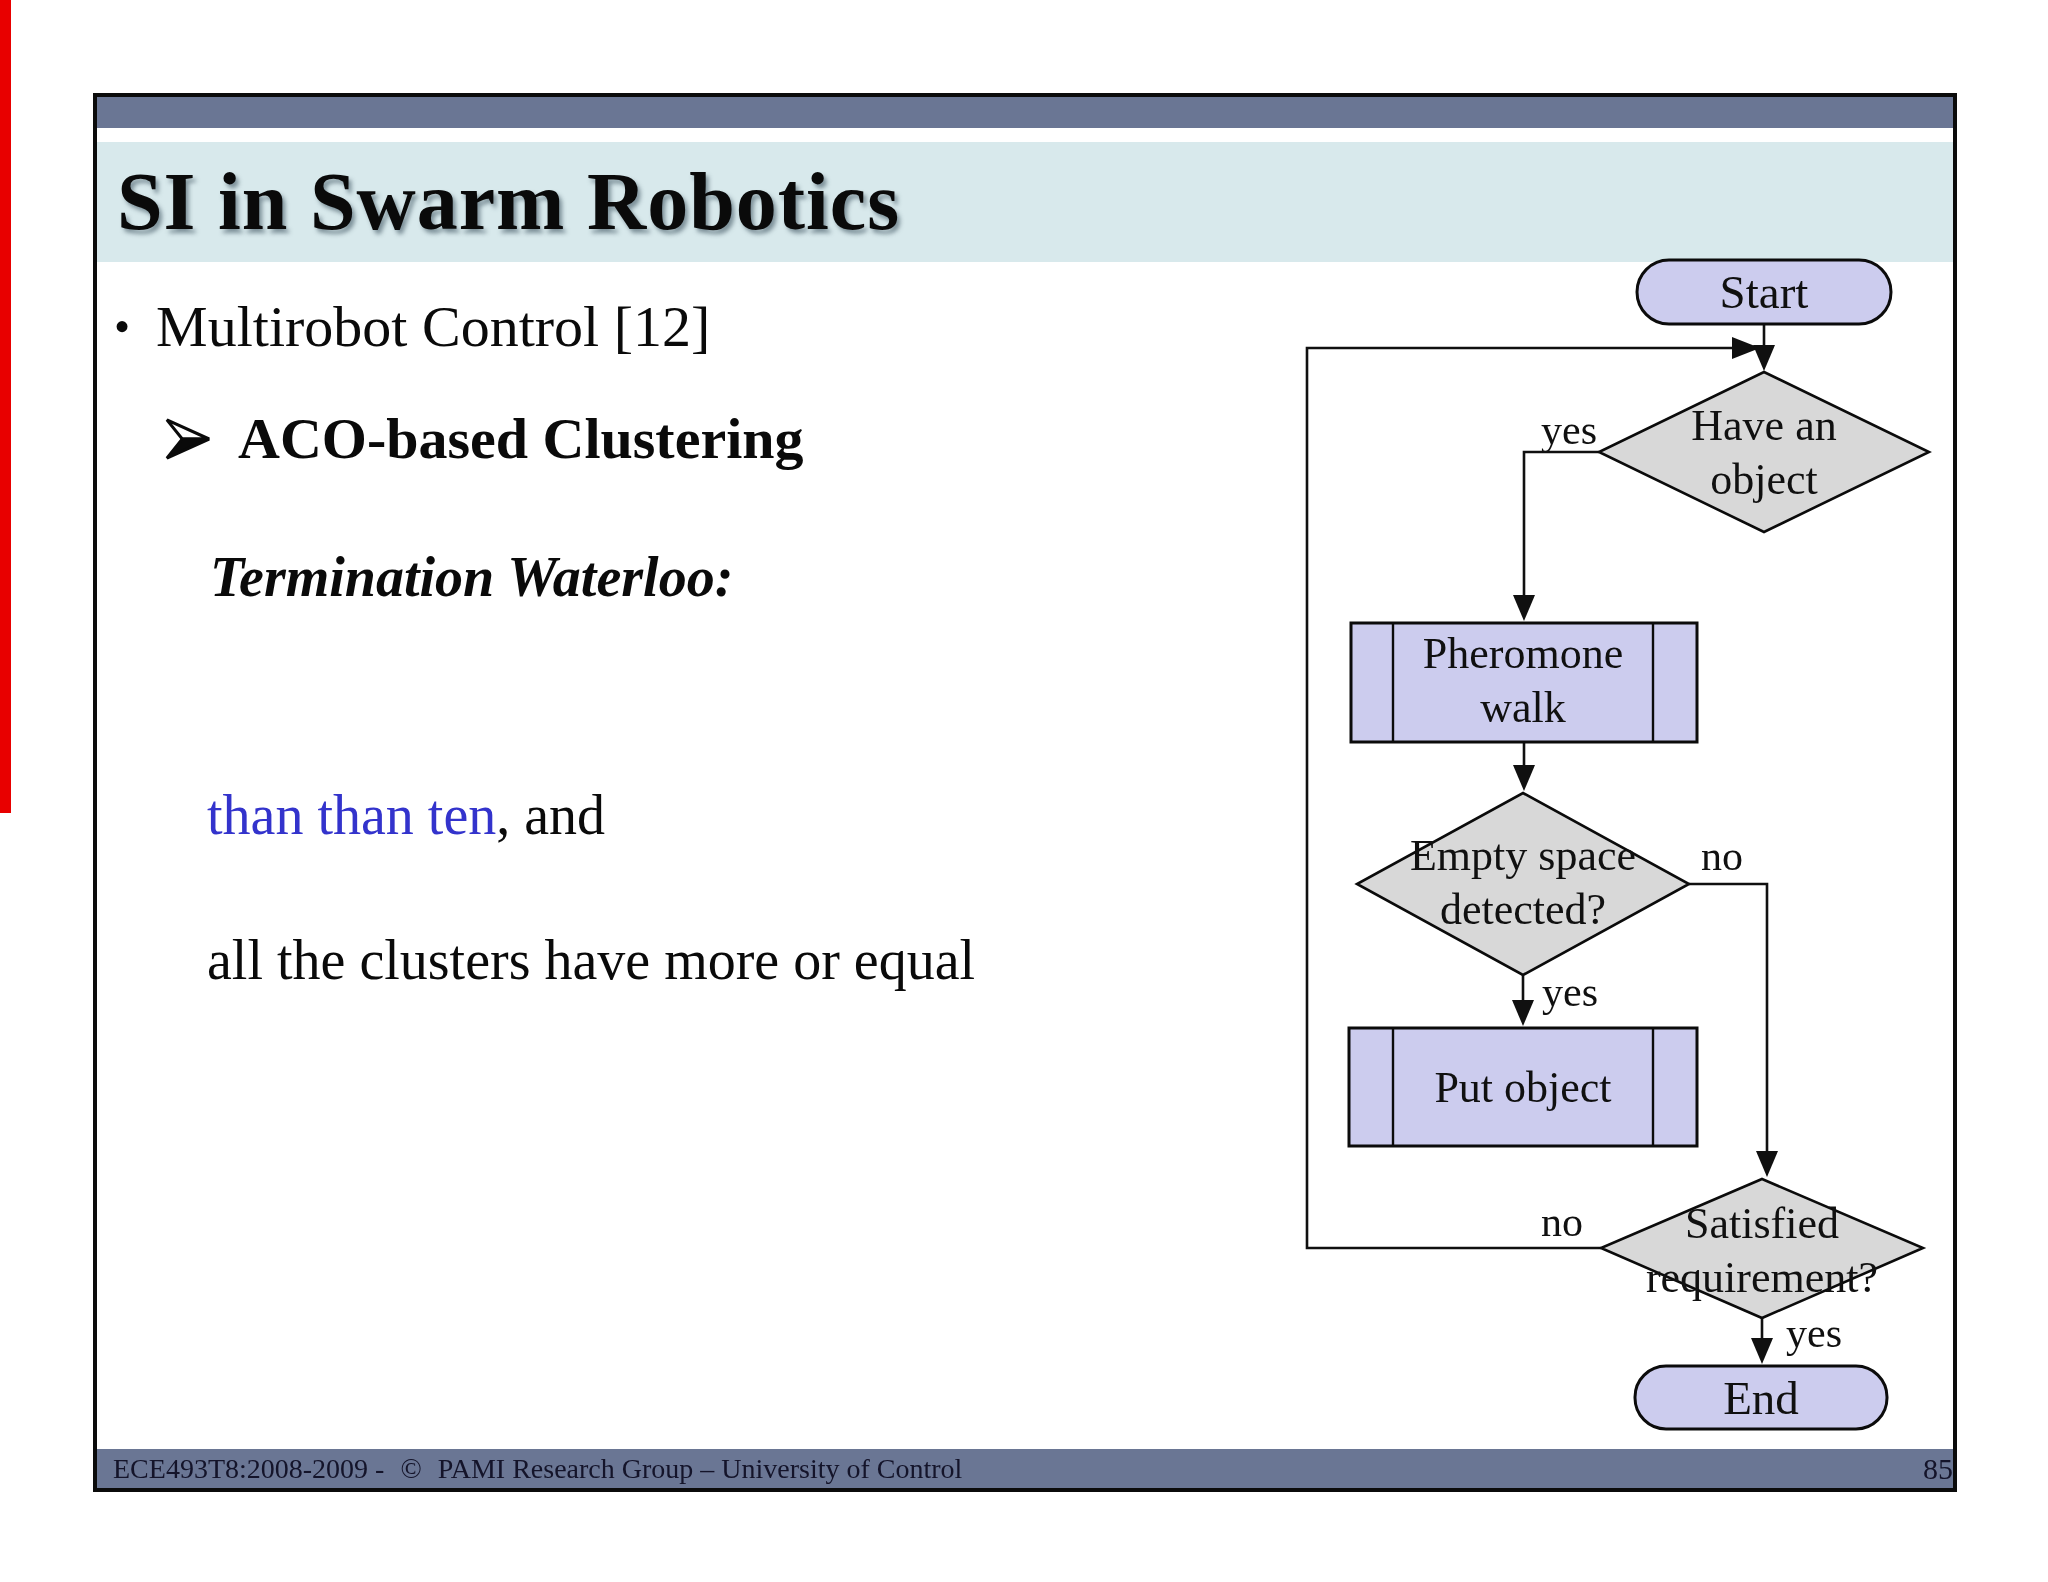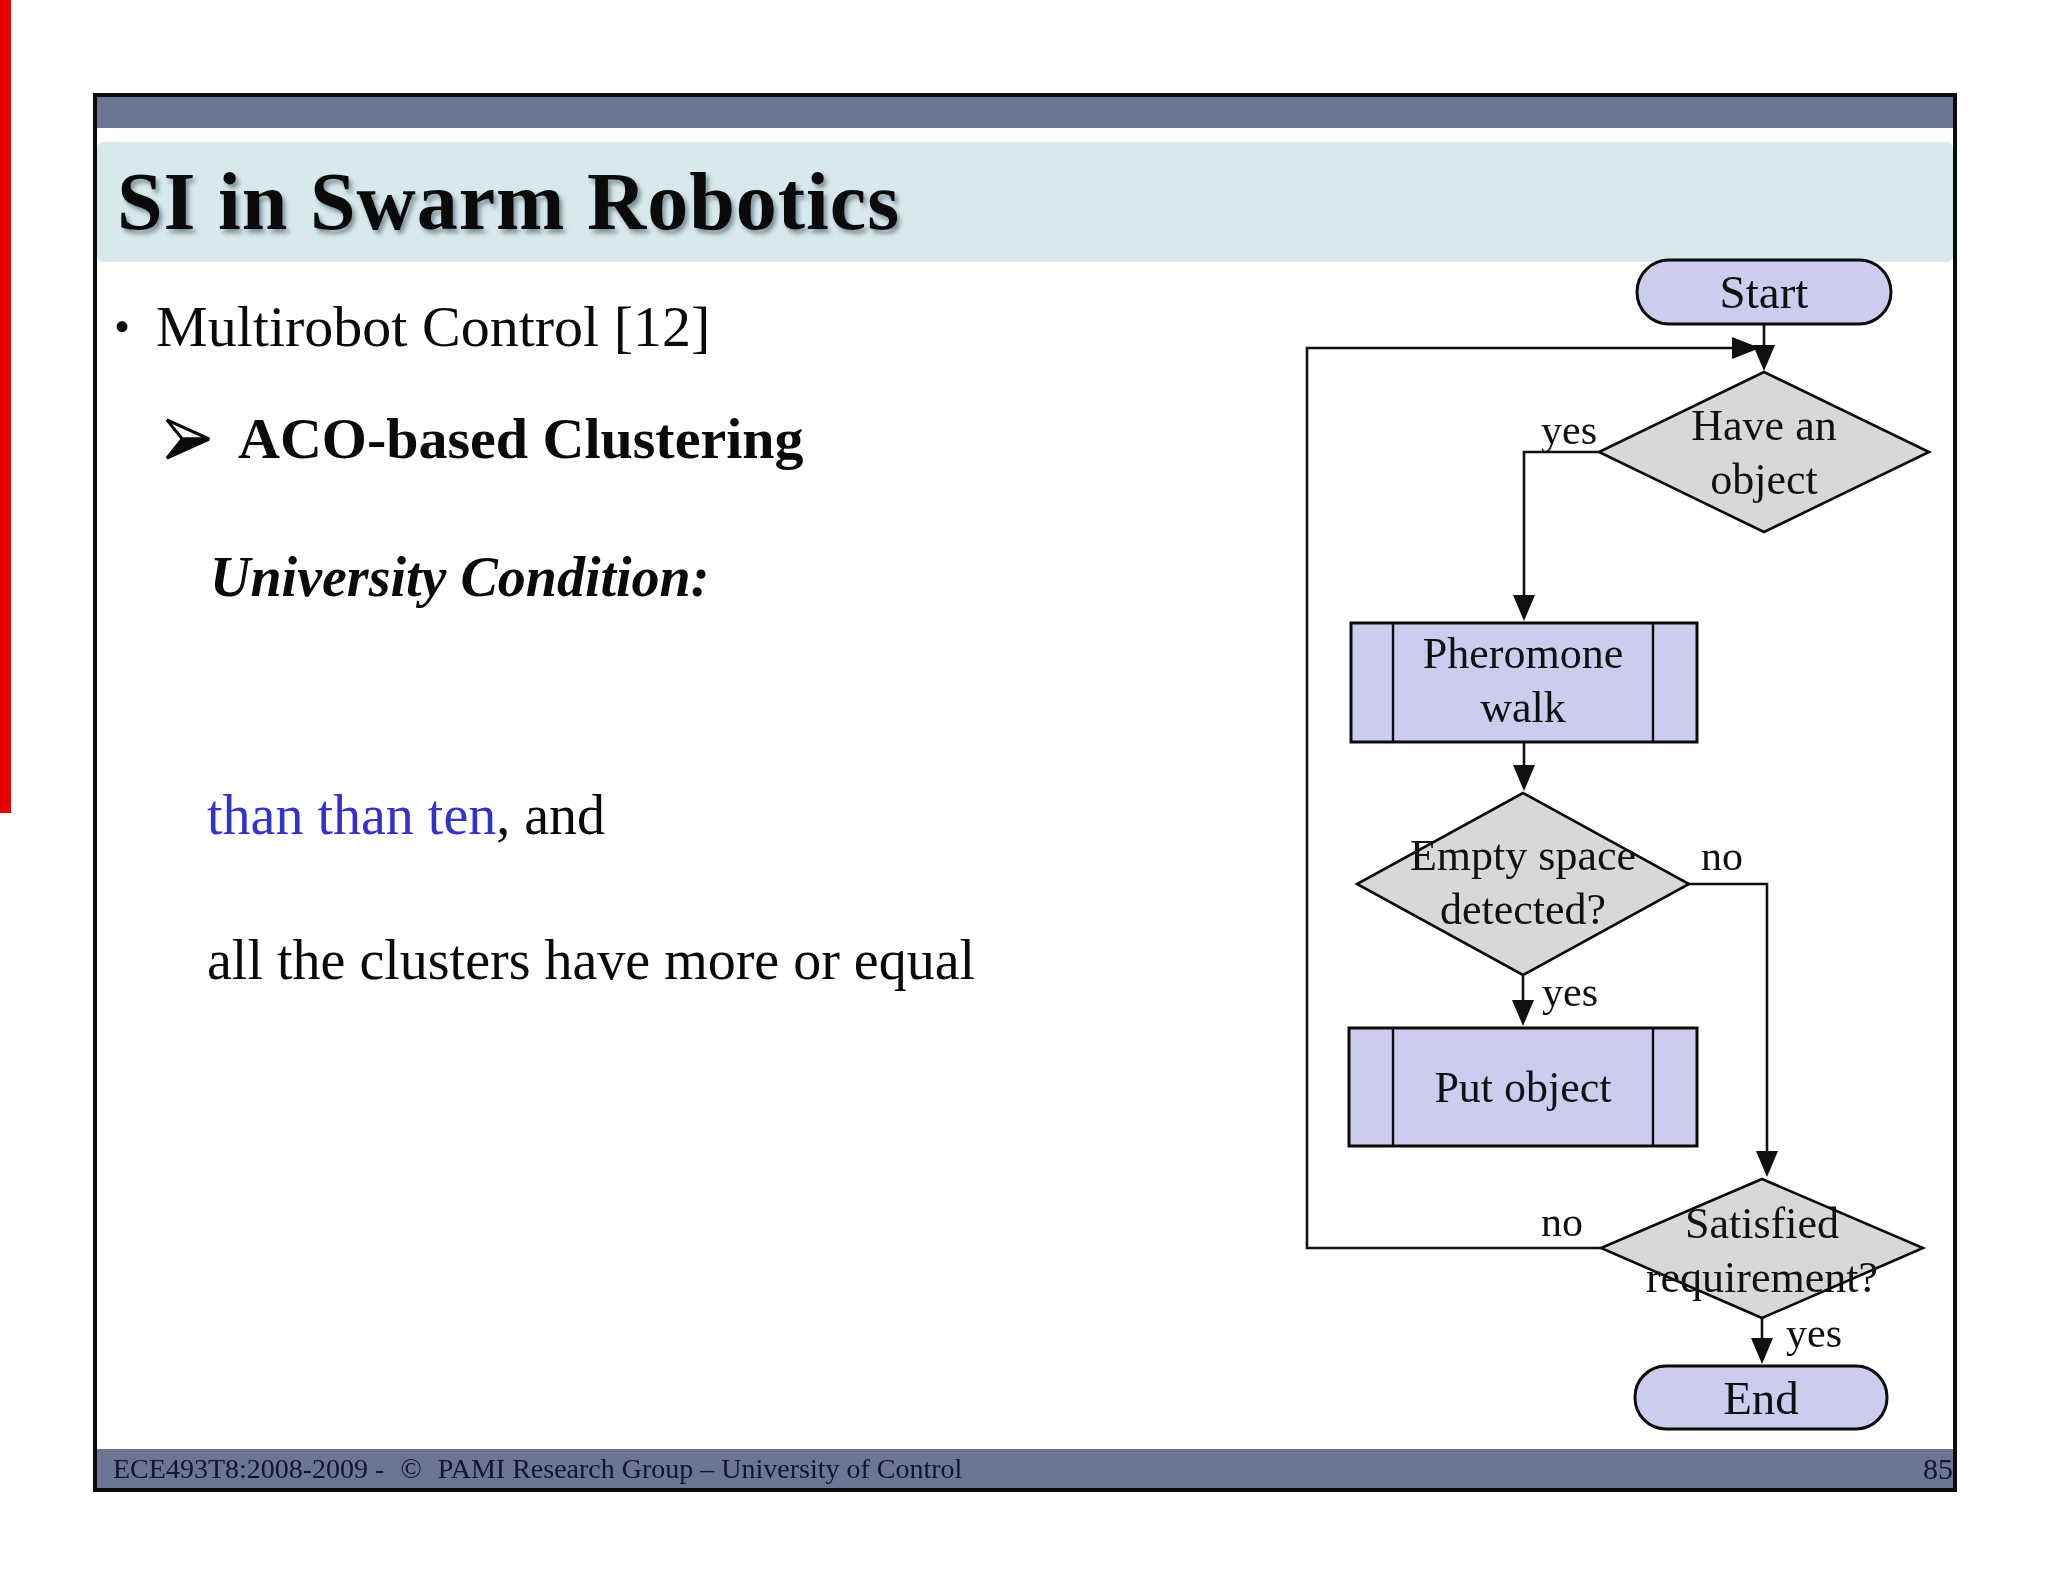--- a/index.html
+++ b/index.html
@@ -3,21 +3,21 @@
 <meta charset="utf-8">
 <style>
   html,body{margin:0;padding:0;background:#ffffff;}
   .canvas{position:relative;width:2048px;height:1582px;background:#ffffff;overflow:hidden;
           font-family:"Liberation Serif",serif;color:#0a0a0a;}
   .red-strip{position:absolute;left:0;top:0;width:11px;height:813px;background:#e80000;}
   .slide{position:absolute;left:93px;top:93px;width:1856px;height:1391px;
          border:4px solid #0b0b0b;background:#ffffff;}
   .topbar{position:absolute;left:0;top:0;width:100%;height:31px;background:#6a7694;}
   .titleband{position:absolute;left:0;top:45px;width:100%;height:120px;background:#d8e9ec;
-             display:flex;align-items:center;border-radius:6px;}
+             display:flex;align-items:center;}
   .title{font-size:82px;font-weight:bold;letter-spacing:1px;padding-left:20px;color:#0a0a0a;
          text-shadow:3px 4px 4px rgba(110,130,140,0.85);white-space:nowrap;}
   .l1{position:absolute;left:17px;top:196px;font-size:58px;font-weight:normal;white-space:nowrap;}
   .l1 .dot{display:inline-block;vertical-align:middle;font-size:46px;margin-right:26px;transform:translateY(-6px);}
   .l2{position:absolute;left:65px;top:308px;font-size:58px;font-weight:bold;white-space:nowrap;
       display:flex;align-items:center;}
   .l2 .arrow{width:52px;height:46px;margin-right:24px;flex:0 0 auto;}
   .l3{position:absolute;left:113px;top:448px;font-size:56px;font-weight:bold;font-style:italic;white-space:nowrap;}
   .para{position:absolute;left:110px;font-size:56px;white-space:nowrap;}
   .pt1{top:591px;} .pt2{top:686px;} .pt3{top:831px;} .pt4{top:926px;}
@@ -50,21 +50,21 @@
     <div class="l1"><span class="dot">•</span><span>Multirobot Control [12]</span></div>
 
     <div class="l2">
       <svg class="arrow" viewBox="0 0 26 24">
         <path d="M2,2 L24,12 L10,12 Z" fill="#ffffff" stroke="#0a0a0a" stroke-width="1.6"></path>
         <path d="M2,22 L24,12 L10,12 Z" fill="#0a0a0a" stroke="#0a0a0a" stroke-width="1.6"></path>
       </svg>
       <span>ACO-based Clustering</span>
     </div>
 
-    <div class="l3">University Condition:</div>
+    <div class="l3">Termination Waterloo:</div>
 
 
     <div class="para pt2"><span class="blue">than than ten</span><span>, and</span></div>
 
     <div class="para pt3">all the clusters have more or equal</div>
 
 
     <div class="footerbar">
       <div class="footer-left">
         <span>ECE493T8:2008-2009 -</span>

